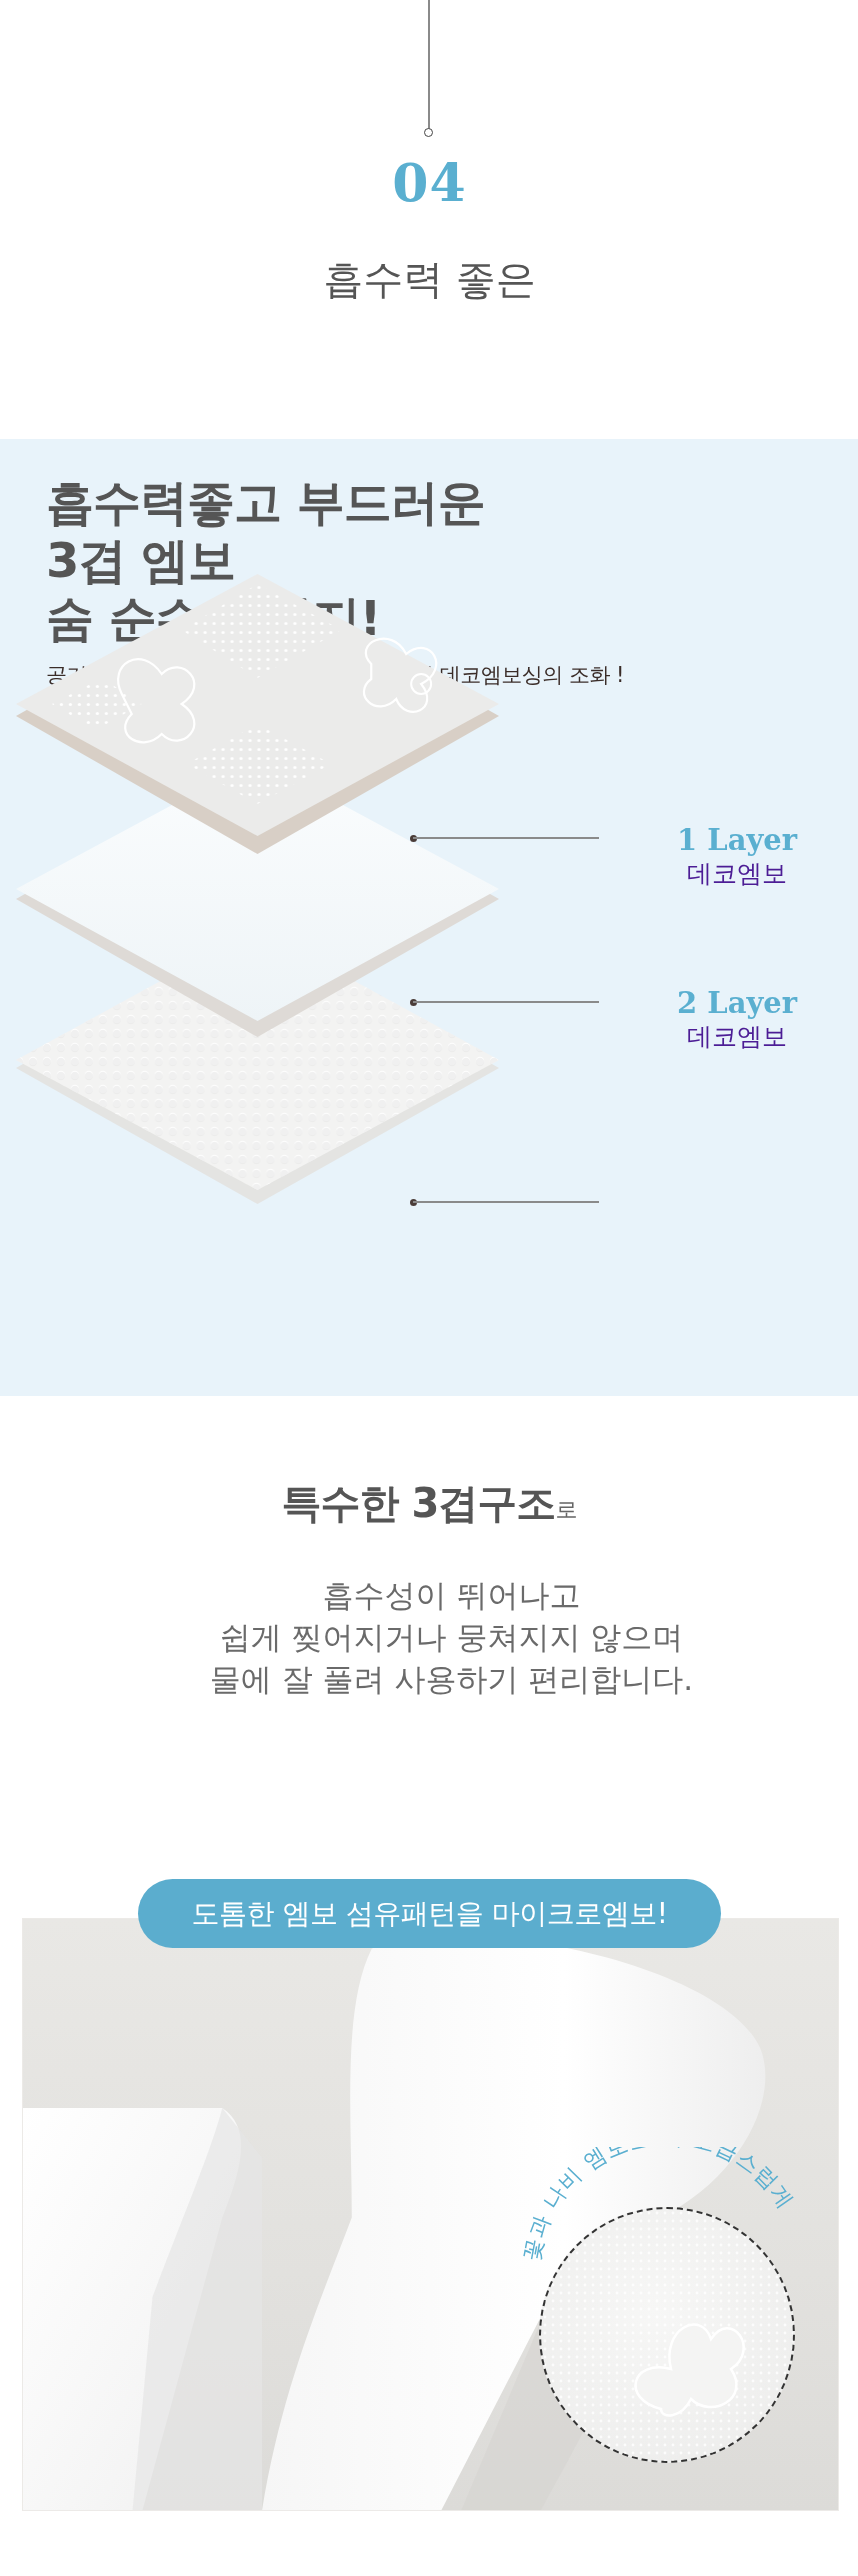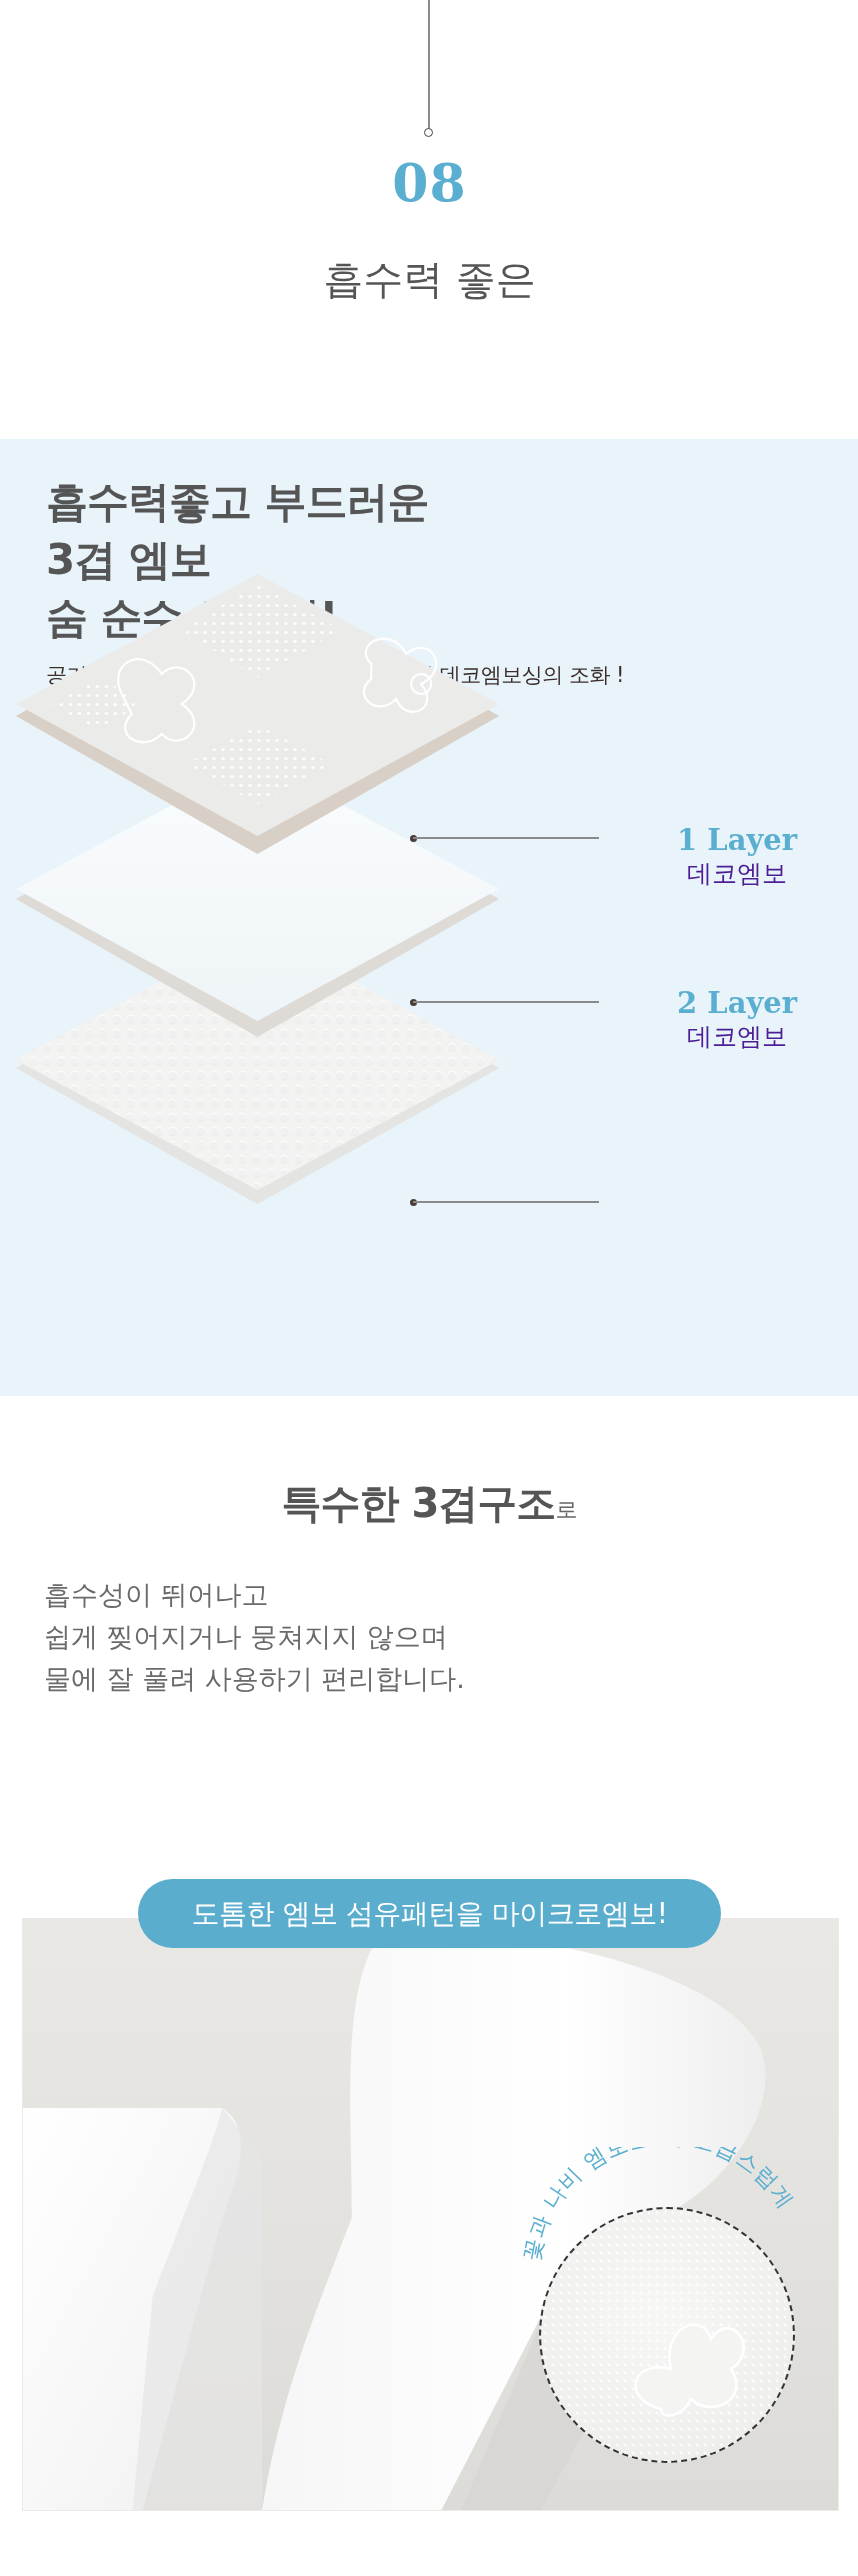--- a/index.html
+++ b/index.html
@@ -10,55 +10,55 @@
   .intro { position: absolute; left: 0; top: 0; width: 859px; height: 439px; }
   .vline { position: absolute; left: 428px; top: 0; width: 2px; height: 130px; background: #8a8a8a; }
   .vdot { position: absolute; left: 424px; top: 128px; width: 9px; height: 9px; border: 1.5px solid #444; border-radius: 50%; background: #fff; }
   .num { position: absolute; left: 0; width: 859px; top: 152px; text-align: center; font-family: "DejaVu Serif", "Liberation Serif", serif; font-weight: bold; font-size: 52px; color: #5aafd0; letter-spacing: 1px; }
   .intro-title { position: absolute; left: 0; width: 859px; top: 252px; text-align: center; color: #555; line-height: 54px; }
   .intro-title .l1 { display: block; font-size: 40px; font-weight: normal; }
   .intro-title .l2 { display: block; font-size: 40px; font-weight: bold; color: #505050; }
 
   
   .layers { position: absolute; left: 0; top: 439px; width: 859px; height: 957px; background: #e8f3fa; overflow: hidden; }
-  .layers-head { position: absolute; left: 46px; top: 34px; font-size: 42px; font-weight: bold; color: #555; line-height: 58px; letter-spacing: -1px; }
+  .layers-head { position: absolute; left: 46px; top: 34px; font-size: 48px; font-weight: bold; color: #555; line-height: 58px; letter-spacing: -1px; }
   .layers-head span { display: block; }
   .layers-sub { position: absolute; left: 46px; top: 222px; font-size: 21px; color: #3a2c28; letter-spacing: -0.5px; }
 
   .sheet { position: absolute; left: 12px; width: 491px; height: 280px; }
   .sheet svg { width: 100%; height: 100%; display: block; }
 
   .lead { position: absolute; left: 413px; height: 2px; width: 186px; background: #8a8a8a; }
   .lead-dot { position: absolute; left: 410px; width: 7px; height: 7px; border-radius: 50%; background: #4a3c38; }
   .layer-label { position: absolute; left: 632px; width: 210px; text-align: center; }
   .layer-label .ttl { display: block; font-family: "DejaVu Serif", "Liberation Serif", serif; font-weight: bold; font-size: 29px; color: #5aafd0; line-height: 34px; }
   .layer-label .sub { display: block; font-size: 25px; color: #4c1d95; line-height: 34px; }
 
   
   .struct { position: absolute; left: 0; top: 1396px; width: 859px; height: 439px; }
   .struct-title { position: absolute; left: 0; width: 859px; top: 80px; text-align: center; color: #555; }
   .struct-title .bold { font-size: 40px; font-weight: bold; letter-spacing: -1px; text-align: right; }
   .struct-title .small { font-size: 22px; font-weight: normal; color: #666; }
-  .struct-body { position: absolute; left: 0; width: 859px; top: 178px; text-align: left; font-size: 27px; color: #6a6a6a; line-height: 42px; padding-left: 44px; }
+  .struct-body { position: absolute; left: 0; width: 859px; top: 178px; text-align: center; font-size: 31px; color: #6a6a6a; line-height: 42px; padding-left: 44px; }
   .struct-body span { display: block; }
 
   
   .photo { position: absolute; left: 22px; top: 1918px; width: 817px; height: 593px; background: linear-gradient(180deg, #e9e8e5 0%, #e2e1de 60%, #dcdbd8 100%); overflow: hidden; border: 1px solid #eceae7; }
   .photo svg { width: 100%; height: 100%; display: block; }
   .pill { position: absolute; left: 138px; top: 1879px; width: 583px; height: 69px; border-radius: 35px; background: #5badce; color: #ffffff; font-size: 28px; text-align: center; line-height: 69px; letter-spacing: -0.5px; z-index: 3; }
   .zoom-circle { position: absolute; left: 539px; top: 2207px; width: 256px; height: 256px; border-radius: 50%; border: 2px dashed #333; background: radial-gradient(circle at 45% 40%, #f7f7f6 0%, #efefee 70%, #e6e6e4 100%); overflow: hidden; z-index: 2; }
   .curve-text { position: absolute; left: 499px; top: 2147px; width: 339px; height: 200px; z-index: 4; }
 </style>
 </head>
 <body>
 
 <section class="intro">
   <div class="vline"></div>
   <div class="vdot"></div>
-  <div class="num">08</div>
+  <div class="num">04</div>
   <h2 class="intro-title">
     <span class="l1">흡수력 좋은</span>
   </h2>
 </section>
 
 <section class="layers">
   <h3 class="layers-head">
     <span>흡수력좋고 부드러운</span>
     <span>3겹 엠보</span>
     <span>숨 순수 화장지!</span>

